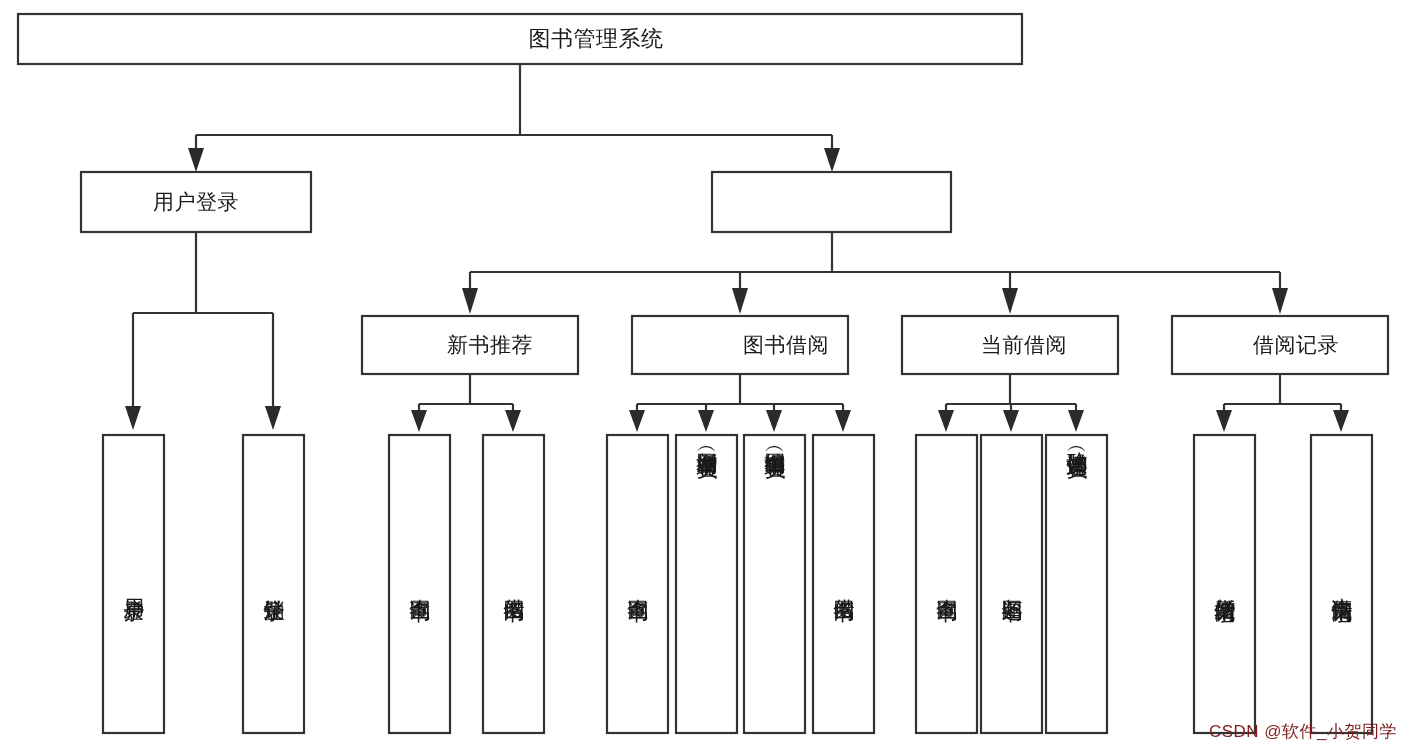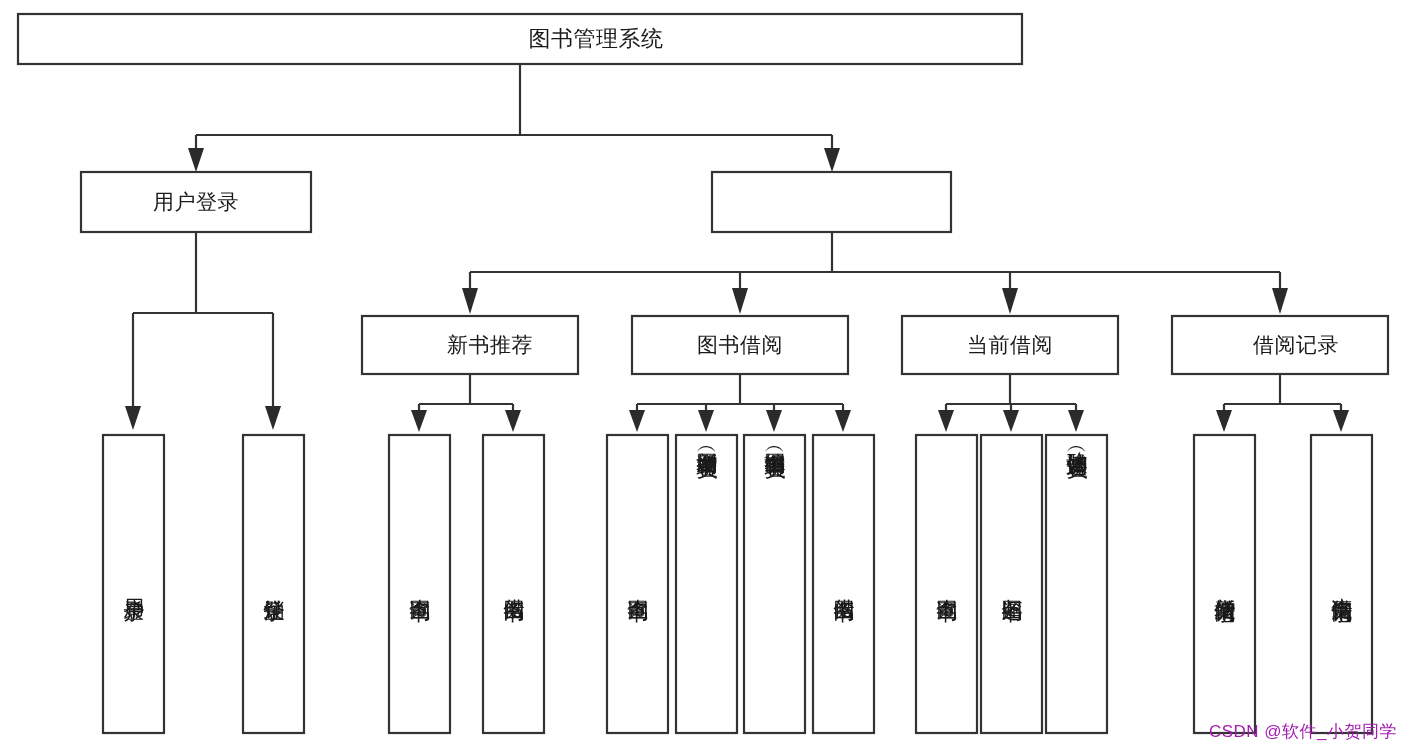--- a/index.html
+++ b/index.html
@@ -75,21 +75,21 @@
   }
   .title-text {
     font-size: 22px;
   }
   #watermark {
     position: absolute;
     right: 8px;
     bottom: 4px;
     font-family: "Liberation Sans", "DejaVu Sans", sans-serif;
     font-size: 17px;
-    color: #a21caf;
+    color: #7f1d1d;
     letter-spacing: 0.5px;
     user-select: none;
     white-space: nowrap;
   }
 </style>
 </head>
 <body>
 
 <div id="stage">
 
@@ -204,25 +204,25 @@
 
   <div class="htext-wrap" style="left:81px; top:172px; width:230px; height:60px;">
     <span class="htext">用户登录</span>
   </div>
 
 
   <div class="htext-wrap" style="left:362px; top:316px; width:256px; height:58px;">
     <span class="htext">新书推荐</span>
   </div>
 
-  <div class="htext-wrap" style="left:632px; top:316px; width:216px; height:58px;">
+  <div class="htext-wrap" style="left:632px; top:316px; width:216px; height:58px;padding-left:46px;">
     <span class="htext">图书借阅</span>
   </div>
 
-  <div class="htext-wrap" style="left:902px; top:316px; width:216px; height:58px;">
+  <div class="htext-wrap" style="left:902px; top:316px; width:216px; height:58px;padding-left:14px;">
     <span class="htext">当前借阅</span>
   </div>
 
   <div class="htext-wrap" style="left:1172px; top:316px; width:248px; height:58px;">
     <span class="htext">借阅记录</span>
   </div>
 
   <div class="vtext-wrap" style="left:103px; top:435px; width:61px; height:298px;">
     <span class="vtext">用户登录</span>
   </div>

